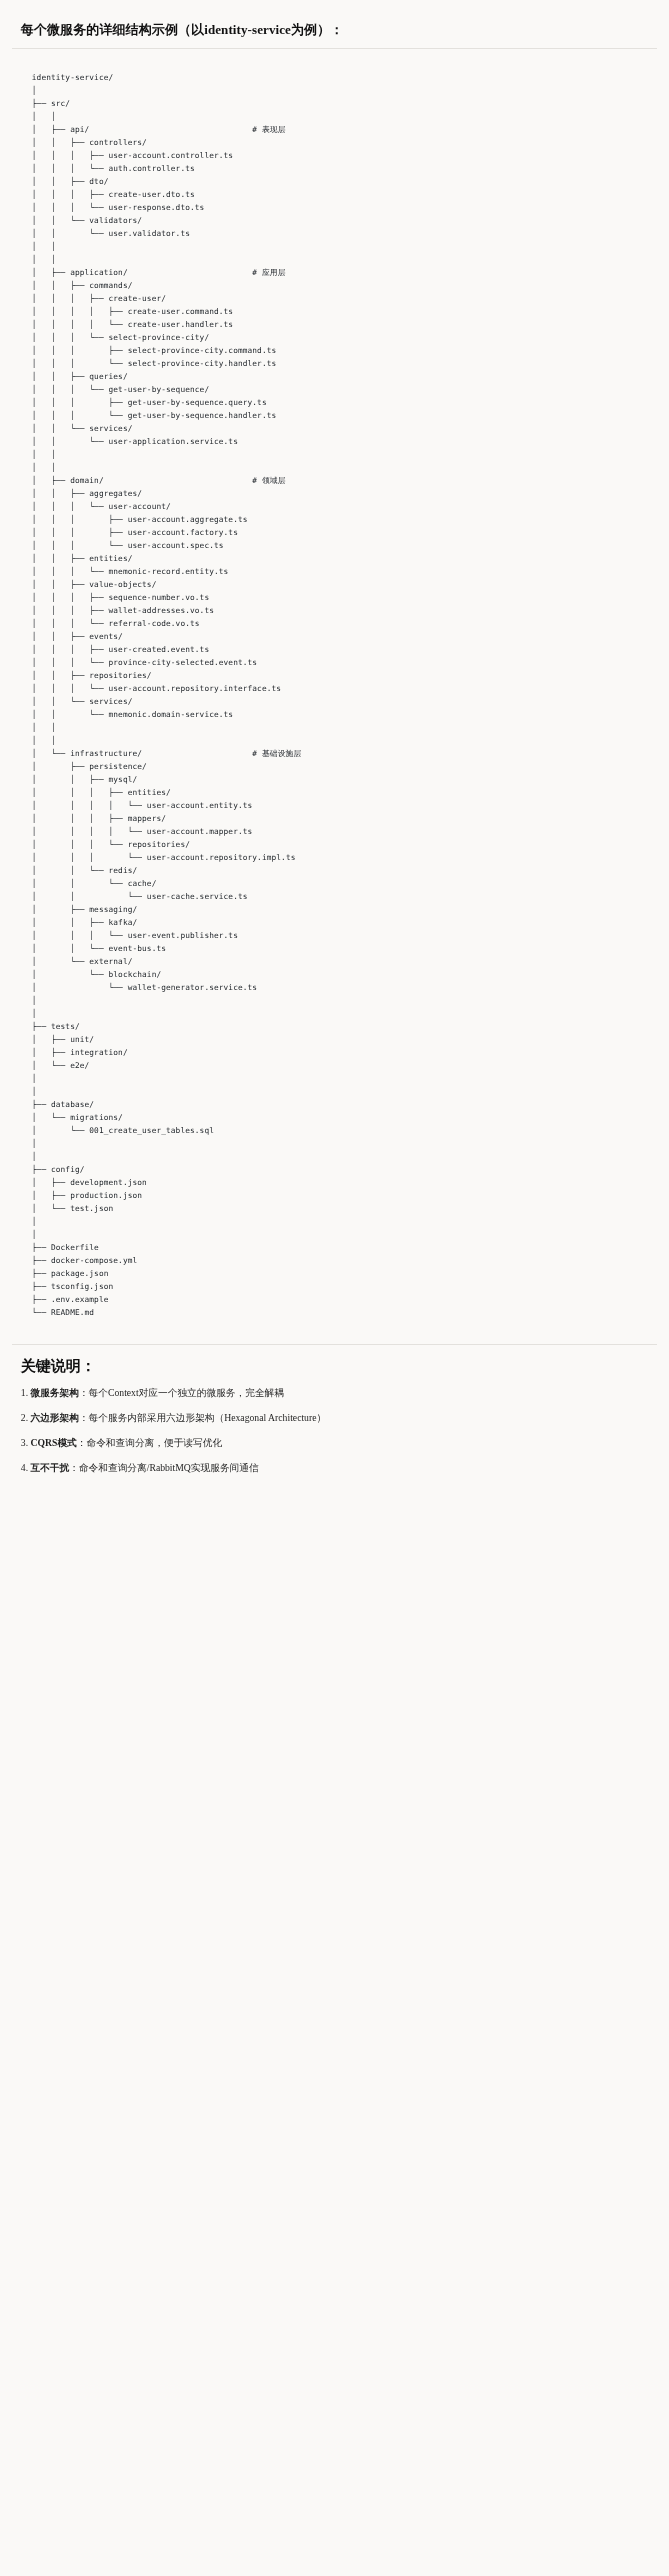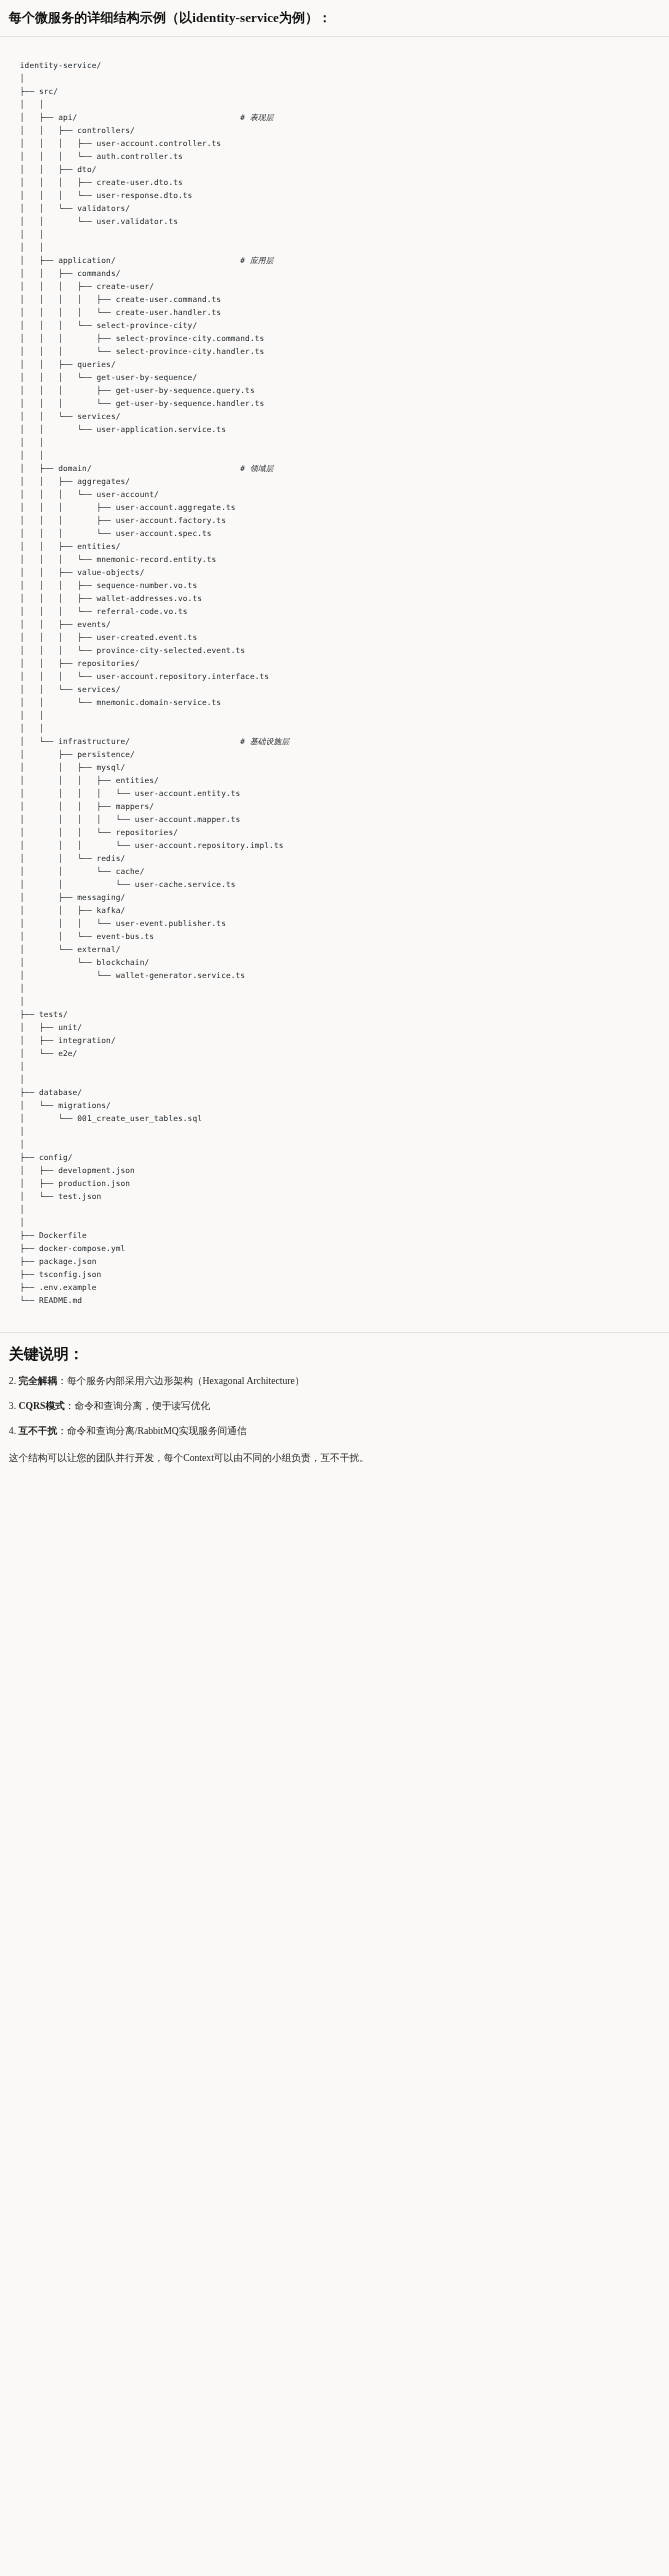--- a/index.html
+++ b/index.html
@@ -10,21 +10,21 @@
   body {
     width: 669px;
     font-family: "Liberation Sans", sans-serif;
     color: #1f1f1f;
     -webkit-font-smoothing: antialiased;
   }
   .page {
     width: 669px;
     box-sizing: border-box;
     background: #faf9f7;
-    padding: 0;
+    padding: 12px;
   }
   
   .doc-header {
     padding: 10px 8.8px 8.8px 8.8px;
     border-bottom: 0.6px solid #e3e1dd;
     background: #faf9f7;
   }
   .doc-title {
     font-family: "Liberation Serif", serif;
     font-weight: bold;
@@ -49,21 +49,20 @@
     letter-spacing: 0.1px;
   }
   .tree .row {
     display: block;
     height: 13px;
     white-space: pre;
   }
   .tree .cmt {
     color: #24292e;
     font-family: "DejaVu Sans Mono", "Liberation Mono", monospace;
-    font-style: italic;
   }
   
   .divider {
     height: 0.6px;
     background: #e3e1dd;
     margin: 7.5px 0 0 0;
     border: 0;
   }
   
   .notes {
@@ -111,21 +110,21 @@
 
   <div class="tree-block">
     <pre class="tree" id="tree-output"><span class="row">identity-service/</span><span class="row">│</span><span class="row">├── src/</span><span class="row">│   │</span><span class="row">│   ├── api/                                  <span class="cmt"># 表现层</span></span><span class="row">│   │   ├── controllers/</span><span class="row">│   │   │   ├── user-account.controller.ts</span><span class="row">│   │   │   └── auth.controller.ts</span><span class="row">│   │   ├── dto/</span><span class="row">│   │   │   ├── create-user.dto.ts</span><span class="row">│   │   │   └── user-response.dto.ts</span><span class="row">│   │   └── validators/</span><span class="row">│   │       └── user.validator.ts</span><span class="row">│   │</span><span class="row">│   │</span><span class="row">│   ├── application/                          <span class="cmt"># 应用层</span></span><span class="row">│   │   ├── commands/</span><span class="row">│   │   │   ├── create-user/</span><span class="row">│   │   │   │   ├── create-user.command.ts</span><span class="row">│   │   │   │   └── create-user.handler.ts</span><span class="row">│   │   │   └── select-province-city/</span><span class="row">│   │   │       ├── select-province-city.command.ts</span><span class="row">│   │   │       └── select-province-city.handler.ts</span><span class="row">│   │   ├── queries/</span><span class="row">│   │   │   └── get-user-by-sequence/</span><span class="row">│   │   │       ├── get-user-by-sequence.query.ts</span><span class="row">│   │   │       └── get-user-by-sequence.handler.ts</span><span class="row">│   │   └── services/</span><span class="row">│   │       └── user-application.service.ts</span><span class="row">│   │</span><span class="row">│   │</span><span class="row">│   ├── domain/                               <span class="cmt"># 领域层</span></span><span class="row">│   │   ├── aggregates/</span><span class="row">│   │   │   └── user-account/</span><span class="row">│   │   │       ├── user-account.aggregate.ts</span><span class="row">│   │   │       ├── user-account.factory.ts</span><span class="row">│   │   │       └── user-account.spec.ts</span><span class="row">│   │   ├── entities/</span><span class="row">│   │   │   └── mnemonic-record.entity.ts</span><span class="row">│   │   ├── value-objects/</span><span class="row">│   │   │   ├── sequence-number.vo.ts</span><span class="row">│   │   │   ├── wallet-addresses.vo.ts</span><span class="row">│   │   │   └── referral-code.vo.ts</span><span class="row">│   │   ├── events/</span><span class="row">│   │   │   ├── user-created.event.ts</span><span class="row">│   │   │   └── province-city-selected.event.ts</span><span class="row">│   │   ├── repositories/</span><span class="row">│   │   │   └── user-account.repository.interface.ts</span><span class="row">│   │   └── services/</span><span class="row">│   │       └── mnemonic.domain-service.ts</span><span class="row">│   │</span><span class="row">│   │</span><span class="row">│   └── infrastructure/                       <span class="cmt"># 基础设施层</span></span><span class="row">│       ├── persistence/</span><span class="row">│       │   ├── mysql/</span><span class="row">│       │   │   ├── entities/</span><span class="row">│       │   │   │   └── user-account.entity.ts</span><span class="row">│       │   │   ├── mappers/</span><span class="row">│       │   │   │   └── user-account.mapper.ts</span><span class="row">│       │   │   └── repositories/</span><span class="row">│       │   │       └── user-account.repository.impl.ts</span><span class="row">│       │   └── redis/</span><span class="row">│       │       └── cache/</span><span class="row">│       │           └── user-cache.service.ts</span><span class="row">│       ├── messaging/</span><span class="row">│       │   ├── kafka/</span><span class="row">│       │   │   └── user-event.publisher.ts</span><span class="row">│       │   └── event-bus.ts</span><span class="row">│       └── external/</span><span class="row">│           └── blockchain/</span><span class="row">│               └── wallet-generator.service.ts</span><span class="row">│</span><span class="row">│</span><span class="row">├── tests/</span><span class="row">│   ├── unit/</span><span class="row">│   ├── integration/</span><span class="row">│   └── e2e/</span><span class="row">│</span><span class="row">│</span><span class="row">├── database/</span><span class="row">│   └── migrations/</span><span class="row">│       └── 001_create_user_tables.sql</span><span class="row">│</span><span class="row">│</span><span class="row">├── config/</span><span class="row">│   ├── development.json</span><span class="row">│   ├── production.json</span><span class="row">│   └── test.json</span><span class="row">│</span><span class="row">│</span><span class="row">├── Dockerfile</span><span class="row">├── docker-compose.yml</span><span class="row">├── package.json</span><span class="row">├── tsconfig.json</span><span class="row">├── .env.example</span><span class="row">└── README.md</span></pre>
   </div>
 
   <hr class="divider">
 
   <div class="notes">
     <h2 class="notes-title">关键说明：</h2>
     <div id="notes-list">
-        <p class="note-item"><span class="num">2. </span><span class="key">完全解耦</span><span>：</span><span class="body">每个服务内部采用六边形架构（Hexagonal Architecture）</span></p>
+        <p class="note-item"><span class="num">1. </span><span class="key">微服务架构</span><span>：</span><span class="body">每个Context对应一个独立的微服务，完全解耦</span></p>
+        <p class="note-item"><span class="num">2. </span><span class="key">六边形架构</span><span>：</span><span class="body">每个服务内部采用六边形架构（Hexagonal Architecture）</span></p>
         <p class="note-item"><span class="num">3. </span><span class="key">CQRS模式</span><span>：</span><span class="body">命令和查询分离，便于读写优化</span></p>
         <p class="note-item"><span class="num">4. </span><span class="key">互不干扰</span><span>：</span><span class="body">命令和查询分离/RabbitMQ实现服务间通信</span></p>
       </div>
-    <p class="closing">这个结构可以让您的团队并行开发，每个Context可以由不同的小组负责，互不干扰。</p>
   </div>
 
 </div>
 
 
 </body></html>

